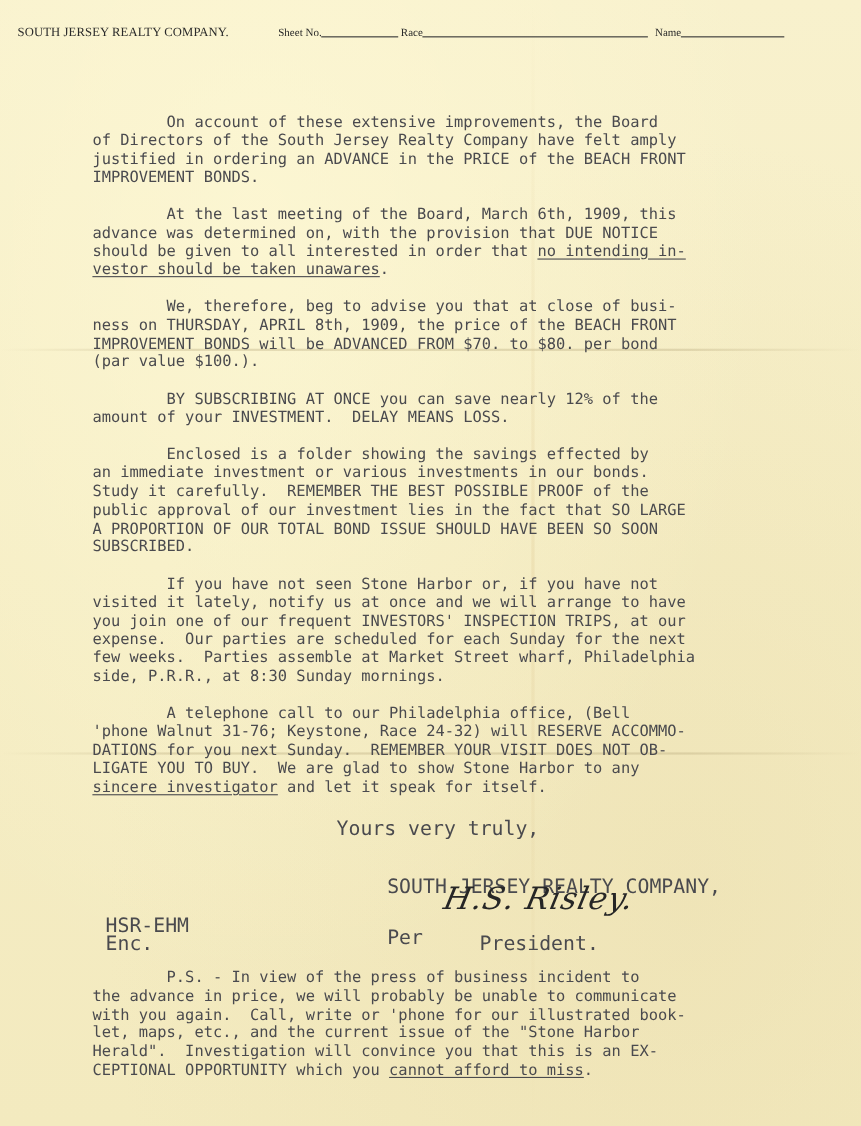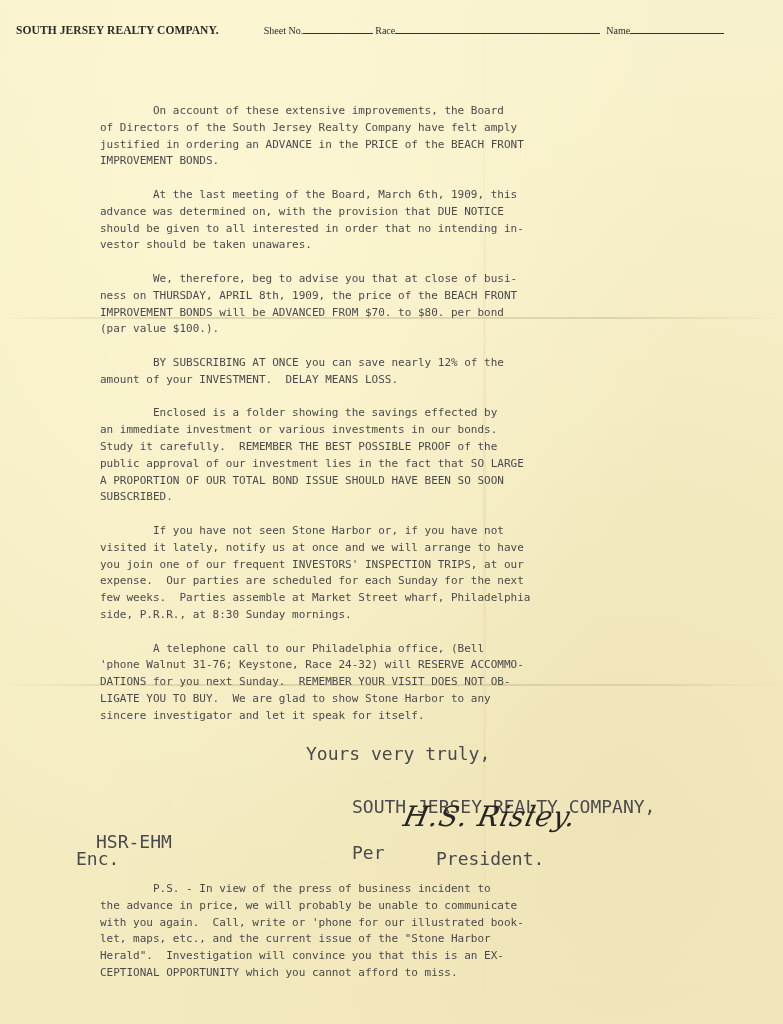--- a/index.html
+++ b/index.html
@@ -21,32 +21,32 @@
   }
   .fold-v {
     position:absolute; top:0; width:3px; height:1024px; left:483px;
     background:linear-gradient(180deg, rgba(220,195,140,0), rgba(220,195,140,0.25) 50%, rgba(220,195,140,0));
   }
   .letterhead {
     position:absolute; top:20px; left:16px; right:20px; height:16px;
     font-family:"Liberation Serif", serif; font-size:11px; color:#2a2a2a;
     display:flex; align-items:flex-end;
   }
-  .letterhead .company { font-size:11.5px; letter-spacing:0.1px; margin-right:45px;font-weight:bold; }
+  .letterhead .company { font-size:11.5px; letter-spacing:0.1px; margin-right:45px; }
   .letterhead .field { display:flex; align-items:flex-end; font-size:10px; }
   .letterhead .line { display:inline-block; border-bottom:1px solid #333; height:1px; margin-bottom:2px; }
   .body {
-    position:absolute; left:100px; top:103px; width:680px;
+    position:absolute; left:84px; top:103px; width:680px;
     font-family:"DejaVu Sans Mono", "Liberation Mono", monospace;
-    font-size:11px; line-height:16.8px; color:#4a4a4e;
+    font-size:14px; line-height:16.8px; color:#4a4a4e;
     white-space:pre;
   }
   .para { margin:0; }
   .ln { display:block; height:16.8px; }
-  .u { text-decoration-thickness:1px; text-underline-offset:2px;margin-top:46px; }
+  .u { text-decoration:underline; text-decoration-thickness:1px; text-underline-offset:2px;margin-top:46px; }
   .closing { position:absolute; font-family:"DejaVu Sans Mono","Liberation Mono",monospace; font-size:18px; color:#4a4a4e; white-space:pre; }
   .signature {
     position:absolute; left:404px; top:800px;
     font-family:"DejaVu Serif", serif; font-style:italic; font-size:28px;
     color:#262626; letter-spacing:1px; transform:skewX(-12deg);
   }
 </style>
 </head>
 <body>
 
@@ -71,16 +71,16 @@
   </span>
 </div>
 
 <div id="body" class="body"><div class="para"><span class="ln">        <span>On account of these extensive improvements, the Board</span></span><span class="ln"><span>of Directors of the South Jersey Realty Company have felt amply</span></span><span class="ln"><span>justified in ordering an ADVANCE in the PRICE of the BEACH FRONT</span></span><span class="ln"><span>IMPROVEMENT BONDS.</span></span></div><span class="ln"></span><div class="para"><span class="ln">        <span>At the last meeting of the Board, March 6th, 1909, this</span></span><span class="ln"><span>advance was determined on, with the provision that DUE NOTICE</span></span><span class="ln"><span>should be given to all interested in order that </span><span class="u">no intending in-</span></span><span class="ln"><span class="u">vestor should be taken unawares</span><span>.</span></span></div><span class="ln"></span><div class="para"><span class="ln">        <span>We, therefore, beg to advise you that at close of busi-</span></span><span class="ln"><span>ness on THURSDAY, APRIL 8th, 1909, the price of the BEACH FRONT</span></span><span class="ln"><span>IMPROVEMENT BONDS will be ADVANCED FROM $70. to $80. per bond</span></span><span class="ln"><span>(par value $100.).</span></span></div><span class="ln"></span><div class="para"><span class="ln">        <span>BY SUBSCRIBING AT ONCE you can save nearly 12% of the</span></span><span class="ln"><span>amount of your INVESTMENT.  DELAY MEANS LOSS.</span></span></div><span class="ln"></span><div class="para"><span class="ln">        <span>Enclosed is a folder showing the savings effected by</span></span><span class="ln"><span>an immediate investment or various investments in our bonds.</span></span><span class="ln"><span>Study it carefully.  REMEMBER THE BEST POSSIBLE PROOF of the</span></span><span class="ln"><span>public approval of our investment lies in the fact that SO LARGE</span></span><span class="ln"><span>A PROPORTION OF OUR TOTAL BOND ISSUE SHOULD HAVE BEEN SO SOON</span></span><span class="ln"><span>SUBSCRIBED.</span></span></div><span class="ln"></span><div class="para"><span class="ln">        <span>If you have not seen Stone Harbor or, if you have not</span></span><span class="ln"><span>visited it lately, notify us at once and we will arrange to have</span></span><span class="ln"><span>you join one of our frequent INVESTORS' INSPECTION TRIPS, at our</span></span><span class="ln"><span>expense.  Our parties are scheduled for each Sunday for the next</span></span><span class="ln"><span>few weeks.  Parties assemble at Market Street wharf, Philadelphia</span></span><span class="ln"><span>side, P.R.R., at 8:30 Sunday mornings.</span></span></div><span class="ln"></span><div class="para"><span class="ln">        <span>A telephone call to our Philadelphia office, (Bell</span></span><span class="ln"><span>'phone Walnut 31-76; Keystone, Race 24-32) will RESERVE ACCOMMO-</span></span><span class="ln"><span>DATIONS for you next Sunday.  REMEMBER YOUR VISIT DOES NOT OB-</span></span><span class="ln"><span>LIGATE YOU TO BUY.  We are glad to show Stone Harbor to any</span></span><span class="ln"><span class="u">sincere investigator</span><span> and let it speak for itself.</span></span></div></div>
 
 <div class="closing" style="left:306px; top:743px">Yours very truly,</div>
 <div class="closing" style="left:352px; top:796px">SOUTH JERSEY REALTY COMPANY,</div>
 <div class="closing" style="left:352px; top:842px">Per</div>
 <div class="signature">H.S. Risley.</div>
 <div class="closing" style="left:96px; top:831px">HSR-EHM</div>
-<div class="closing" style="left:76px; top:848px">Enc.</div>
+<div class="closing" style="left:96px; top:848px">Enc.</div>
 <div class="closing" style="left:436px; top:848px">President.</div>
 
 <div id="ps" class="body" style="top:881px"><span class="ln">        <span>P.S. - In view of the press of business incident to</span></span><span class="ln"><span>the advance in price, we will probably be unable to communicate</span></span><span class="ln"><span>with you again.  Call, write or 'phone for our illustrated book-</span></span><span class="ln"><span>let, maps, etc., and the current issue of the "Stone Harbor</span></span><span class="ln"><span>Herald".  Investigation will convince you that this is an EX-</span></span><span class="ln"><span>CEPTIONAL OPPORTUNITY which you </span><span class="u">cannot afford to miss</span><span>.</span></span></div>
 
 </body></html>

